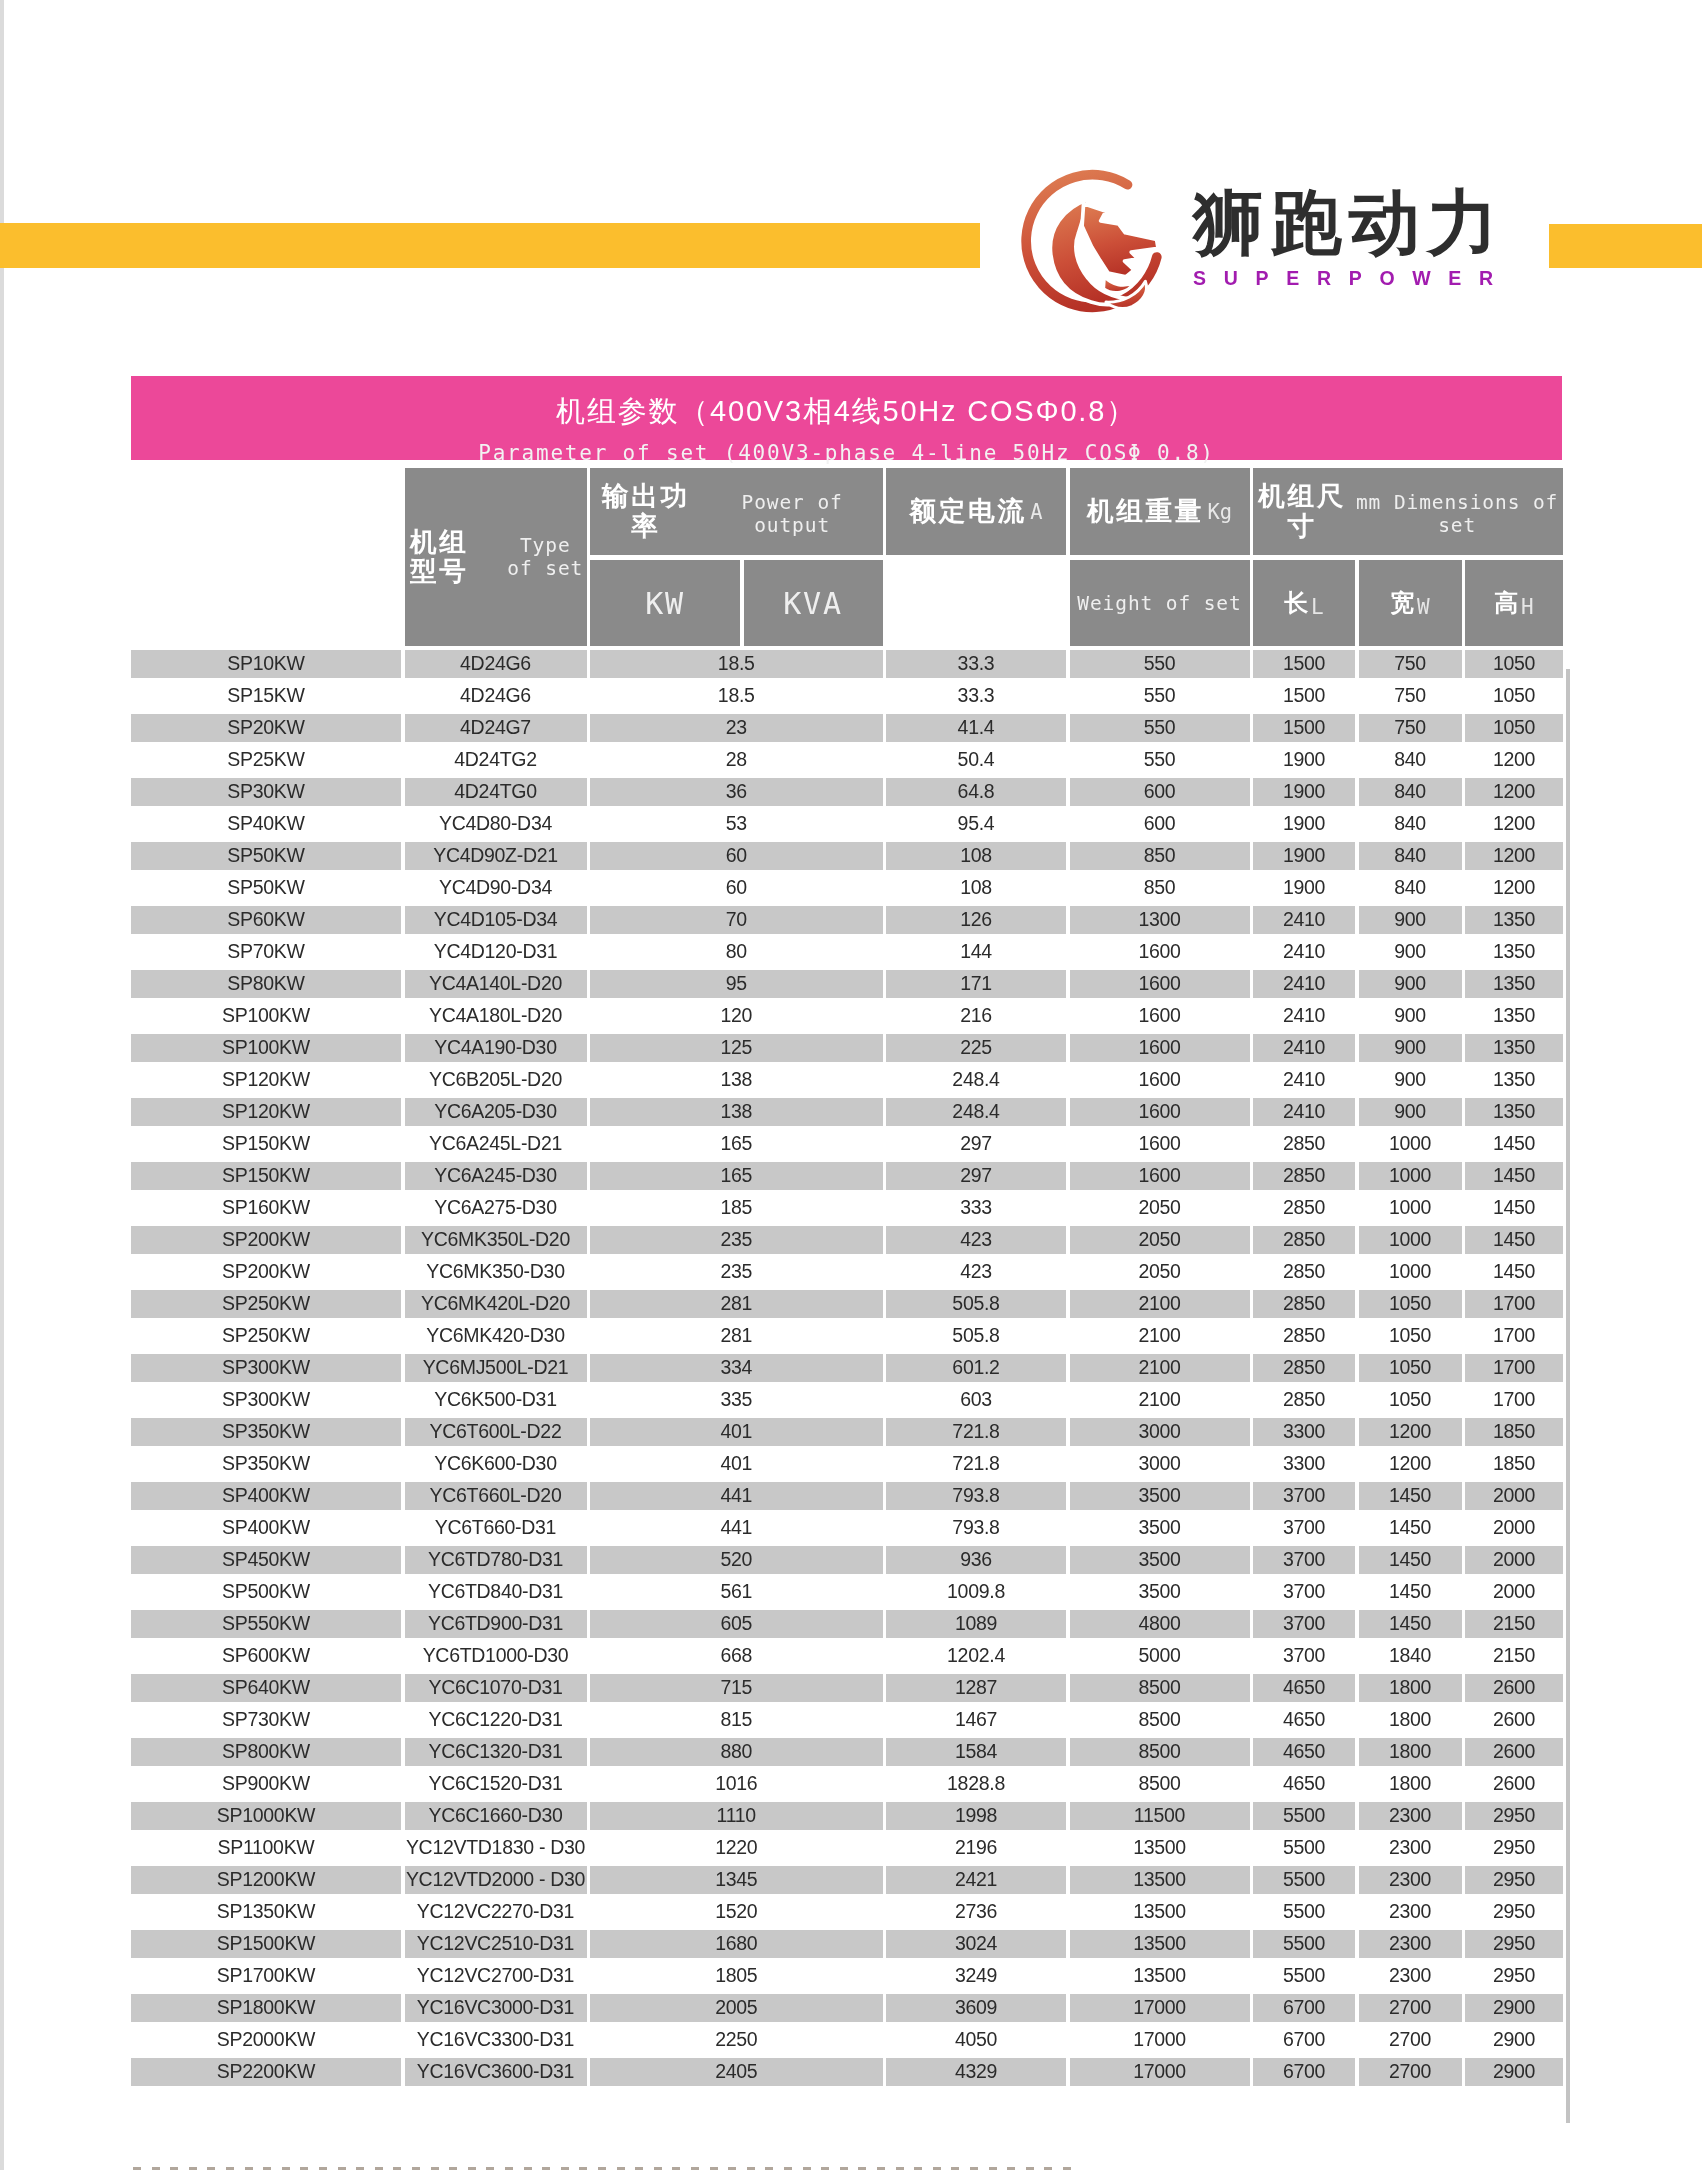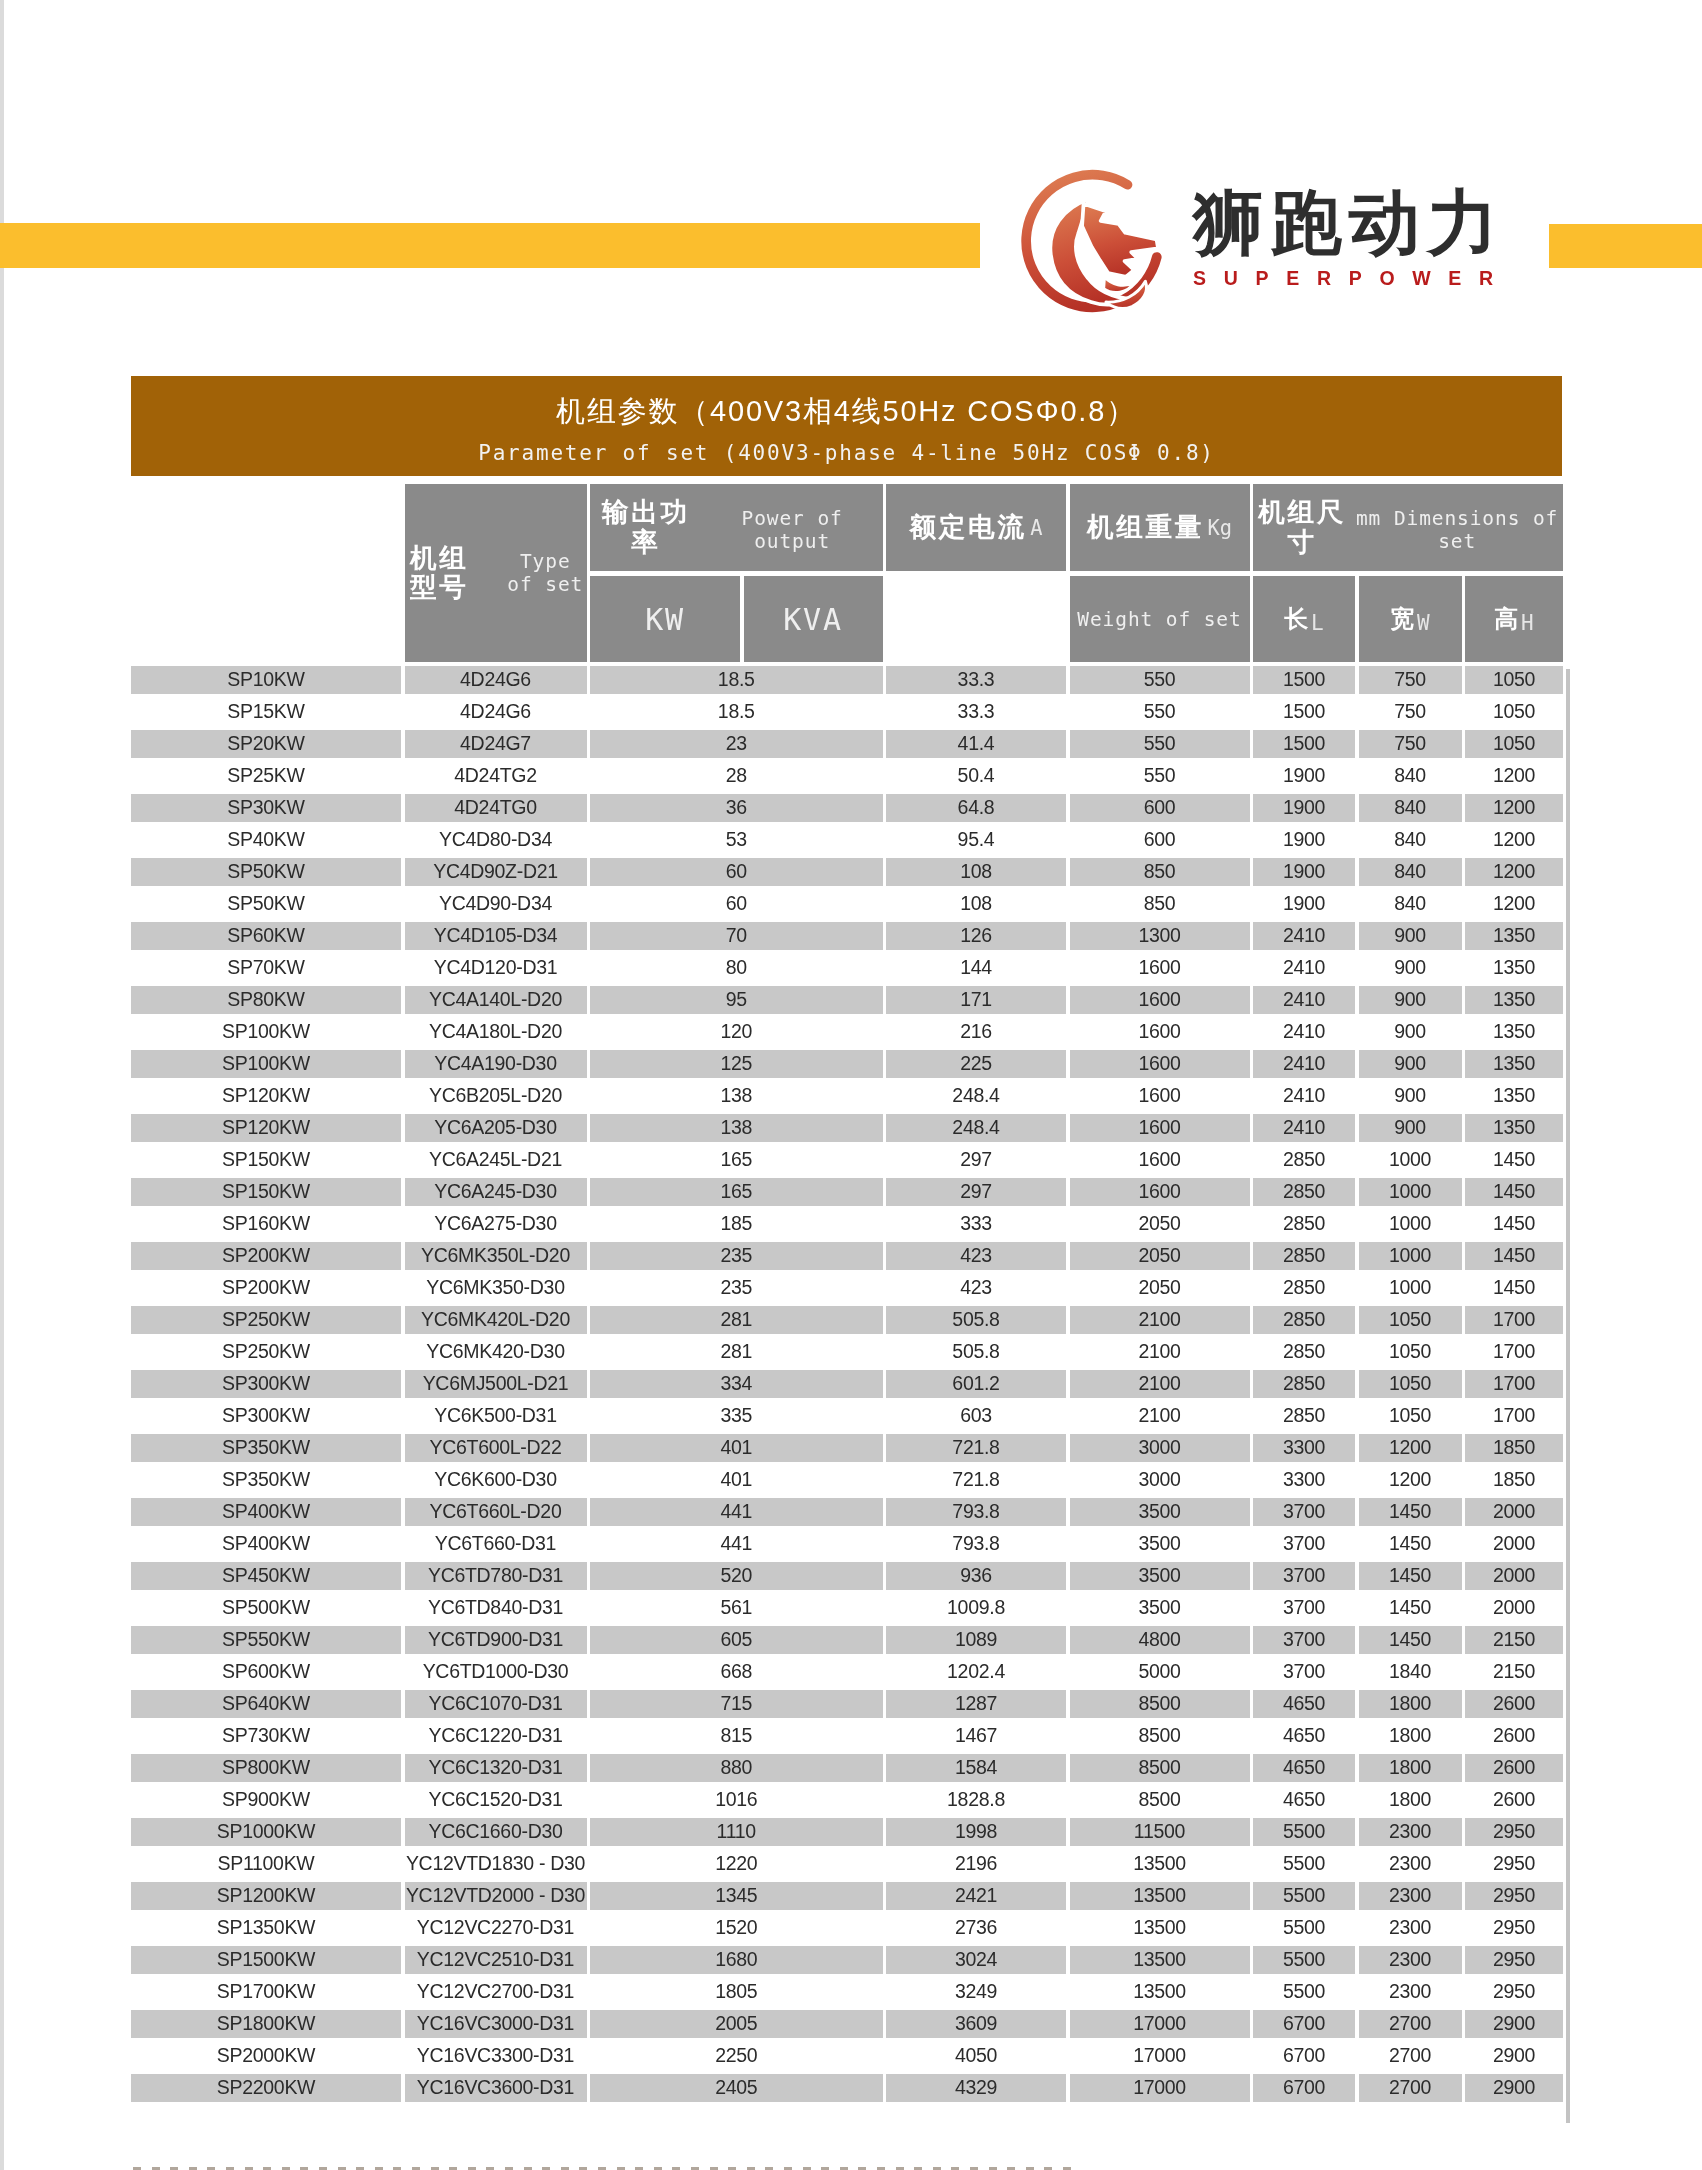--- a/index.html
+++ b/index.html
@@ -7,25 +7,25 @@
         font-family:"Liberation Sans",sans-serif;}
   .edge-strip{position:absolute;left:0;top:0;width:3.5px;height:2171px;background:#dbdbdb;}
 
   
   .ybar{position:absolute;height:45px;top:223px;}
   .ybar.left{left:0;width:980px;}
   .ybar.right{left:1549px;top:224px;width:153px;height:44px;}
   .lion{position:absolute;left:1018px;top:163px;width:149px;height:153px;}
   .brandtxt{position:absolute;left:1193px;top:186px;width:355px;}
   .brand-cn{font-size:71px;font-weight:900;color:#2e2e2e;letter-spacing:7px;line-height:1.05;white-space:nowrap;}
-  .brand-en{margin-top:6.2px;font-size:19.5px;font-weight:700;color:#b91c1c;letter-spacing:17.7px;white-space:nowrap;}
+  .brand-en{margin-top:6.2px;font-size:19.5px;font-weight:700;color:#a21caf;letter-spacing:17.7px;white-space:nowrap;}
 
   
   .tbl{position:absolute;left:131px;top:376px;width:1431px;}
-  .tbl-title{background:#a16207;height:100px;color:#fff;text-align:center;}
+  .tbl-title{background:#ec4899;height:84px;color:#fff;text-align:center;}
   .tbl-title .t1{padding-top:16px;font-size:29px;letter-spacing:1.8px;font-weight:500;}
   .tbl-title .t2{margin-top:8.9px;font-size:21px;letter-spacing:1.8px;
                  font-family:"DejaVu Sans Mono",monospace;color:#f2f2f2;}
 
   .thead{display:grid;margin-top:8px;
          grid-template-columns:270px 182px 150px 139px 180px 180px 102px 103px 98px;
          grid-template-rows:87px 86px;gap:5.3px 3.5px;}
   .hc{background:#8a8a8a;color:#fff;display:flex;flex-direction:row;
       align-items:center;justify-content:center;text-align:center;}
   .hcn{font-size:26.6px;font-weight:800;letter-spacing:2.7px;line-height:1.1;}

